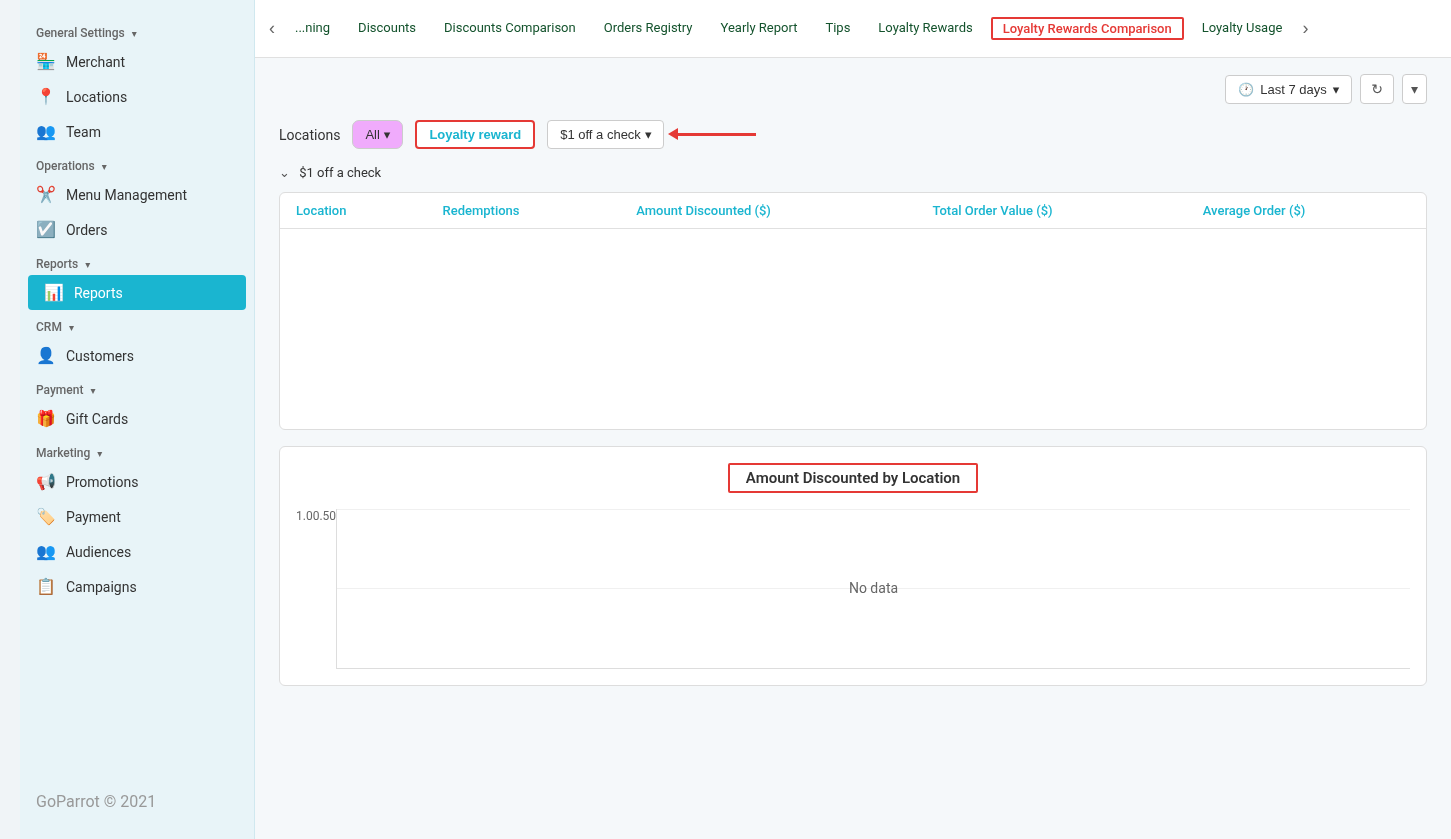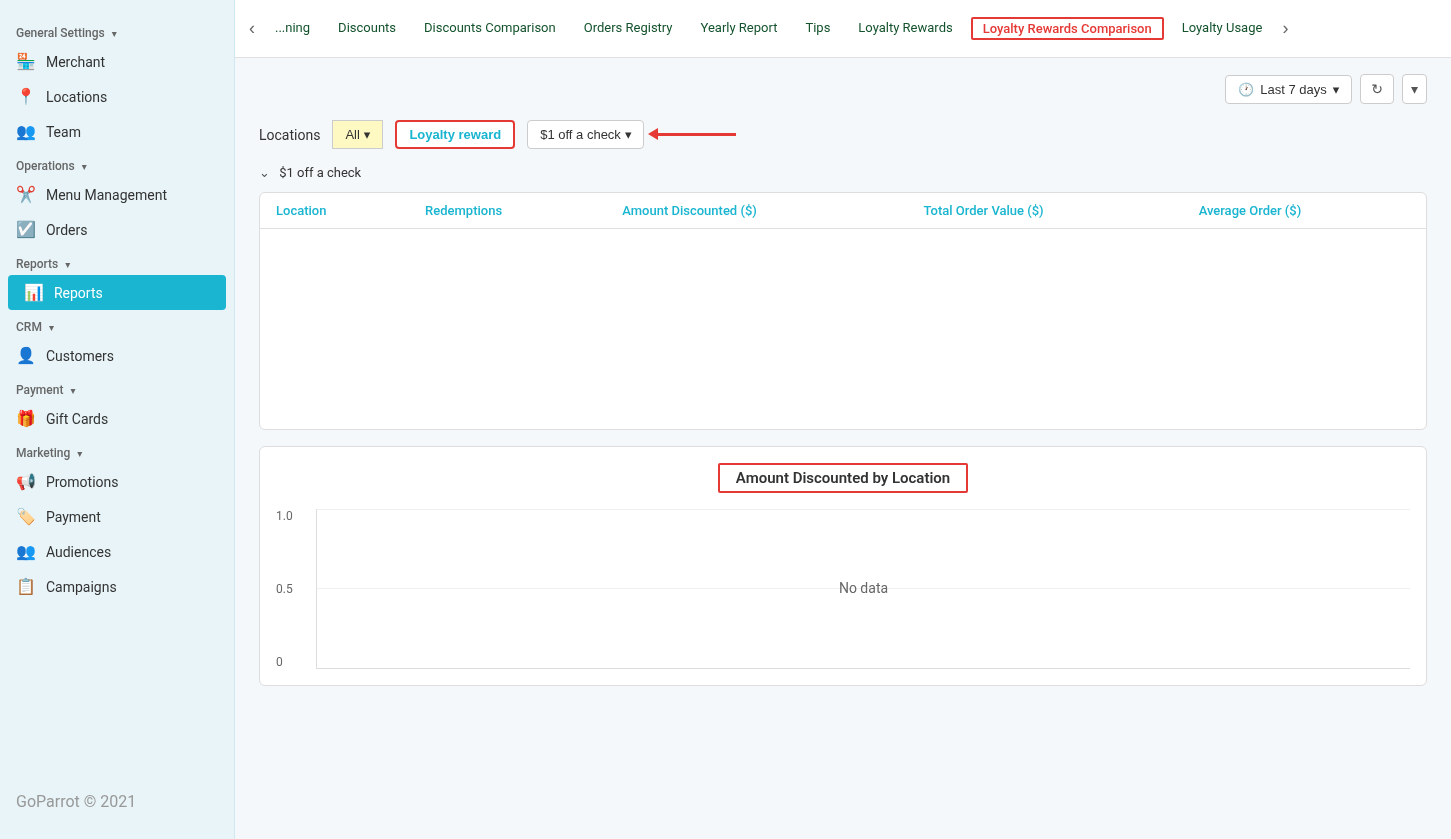--- a/index.html
+++ b/index.html
@@ -8,20 +8,21 @@
     
     .sidebar {
       width: 235px;
       min-width: 235px;
       background: #e8f4f8;
       display: flex;
       flex-direction: column;
       padding: 16px 0;
       border-right: 1px solid #d0e8ef;
       overflow-y: auto;
+      margin-left: 20px;
     }
     .sidebar-section-label {
       font-size: 12px;
       color: #666;
       padding: 10px 16px 4px 16px;
       font-weight: 500;
     }
     .sidebar-item {
       display: flex;
       align-items: center;
@@ -138,22 +139,22 @@
       align-items: center;
       gap: 12px;
       margin-bottom: 16px;
     }
     .filter-label {
       font-size: 14px;
       color: #333;
     }
     .filter-btn {
       border: 1px solid #ccc;
-      background: #fef9c3;
-      border-radius: 0;
+      background: #f0abfc;
+      border-radius: 7px;
       padding: 6px 12px;
       cursor: pointer;
       font-size: 13px;
       color: #333;
       display: flex;
       align-items: flex-end;
       gap: 4px;
     }
     .loyalty-reward-btn {
       border: 2px solid #e53935;
@@ -275,21 +276,21 @@
       position: relative;
       height: 160px;
       padding-left: 40px;
     }
     .chart-y-labels {
       position: absolute;
       left: 0;
       top: 0;
       height: 100%;
       display: flex;
-      flex-direction: column;
+      flex-direction: row;
       justify-content: space-between;
       font-size: 12px;
       color: #666;
     }
     .chart-grid {
       border-left: 1px solid #ddd;
       border-bottom: 1px solid #ddd;
       height: 100%;
       position: relative;
     }

